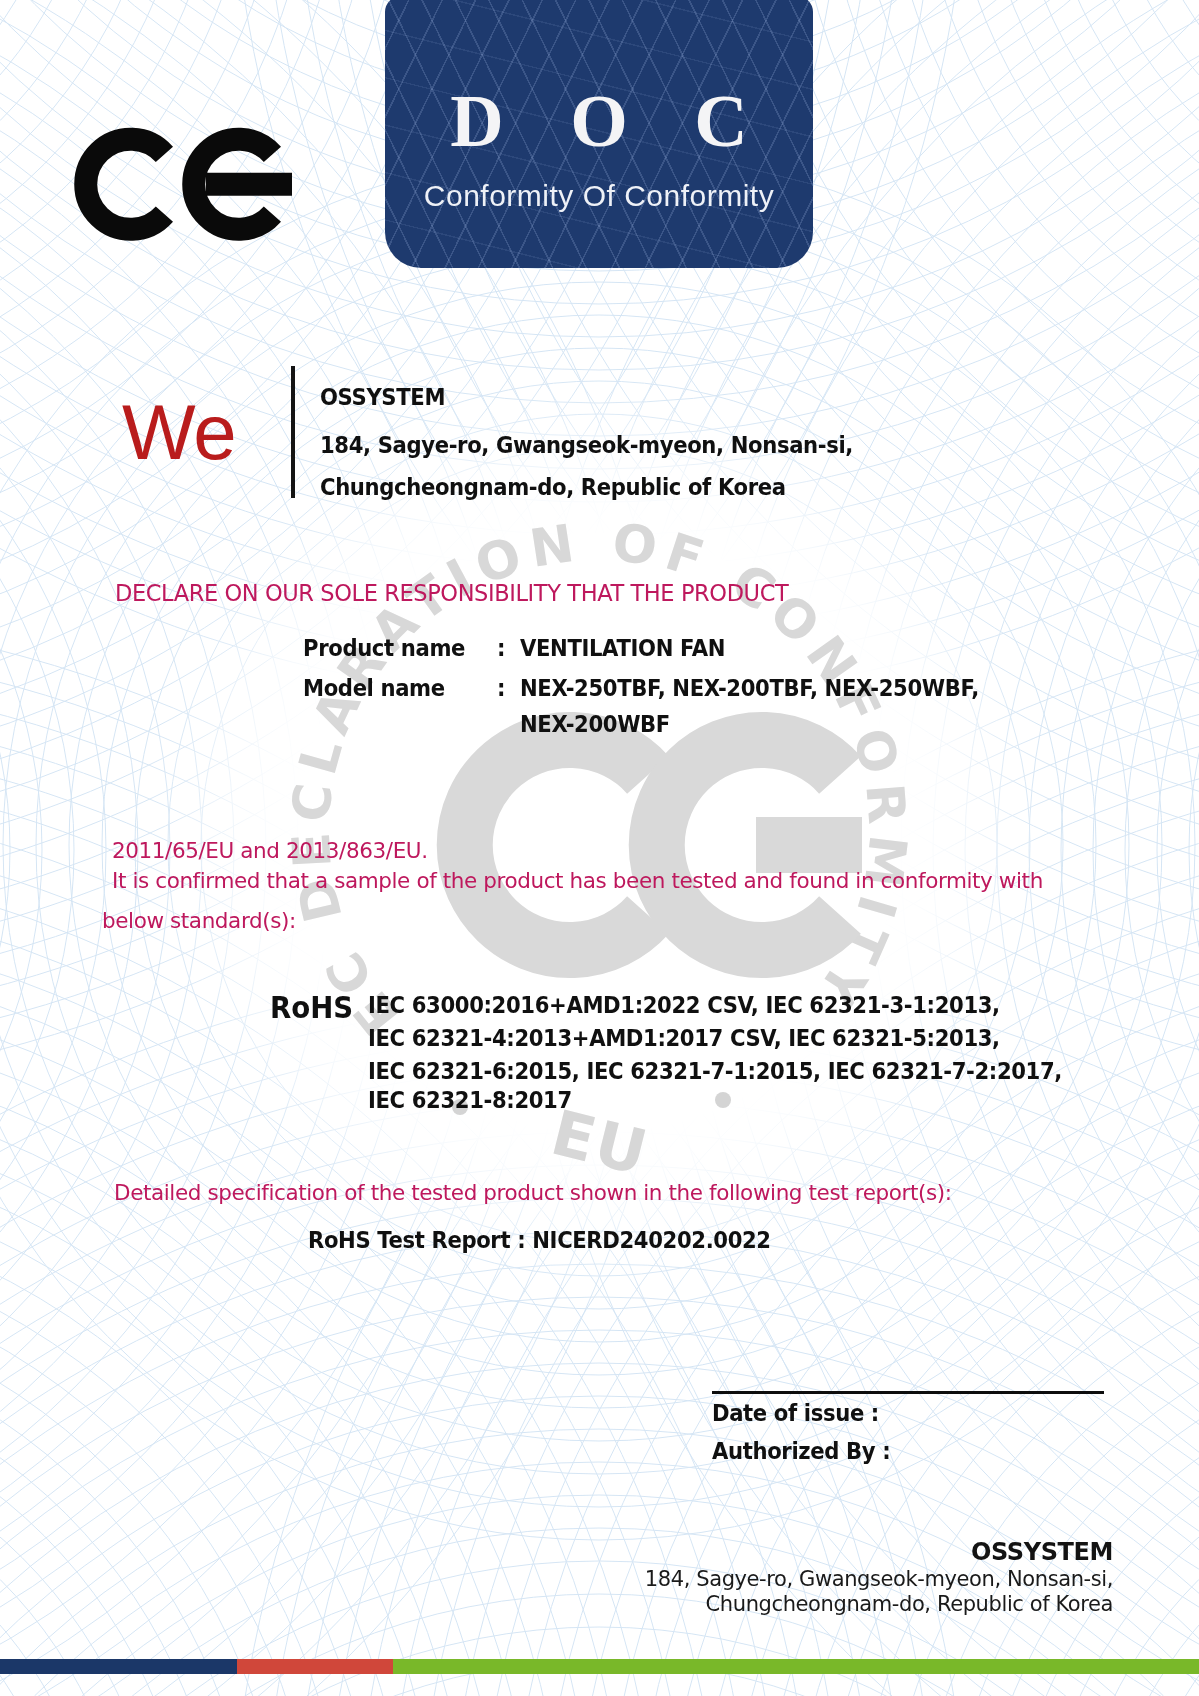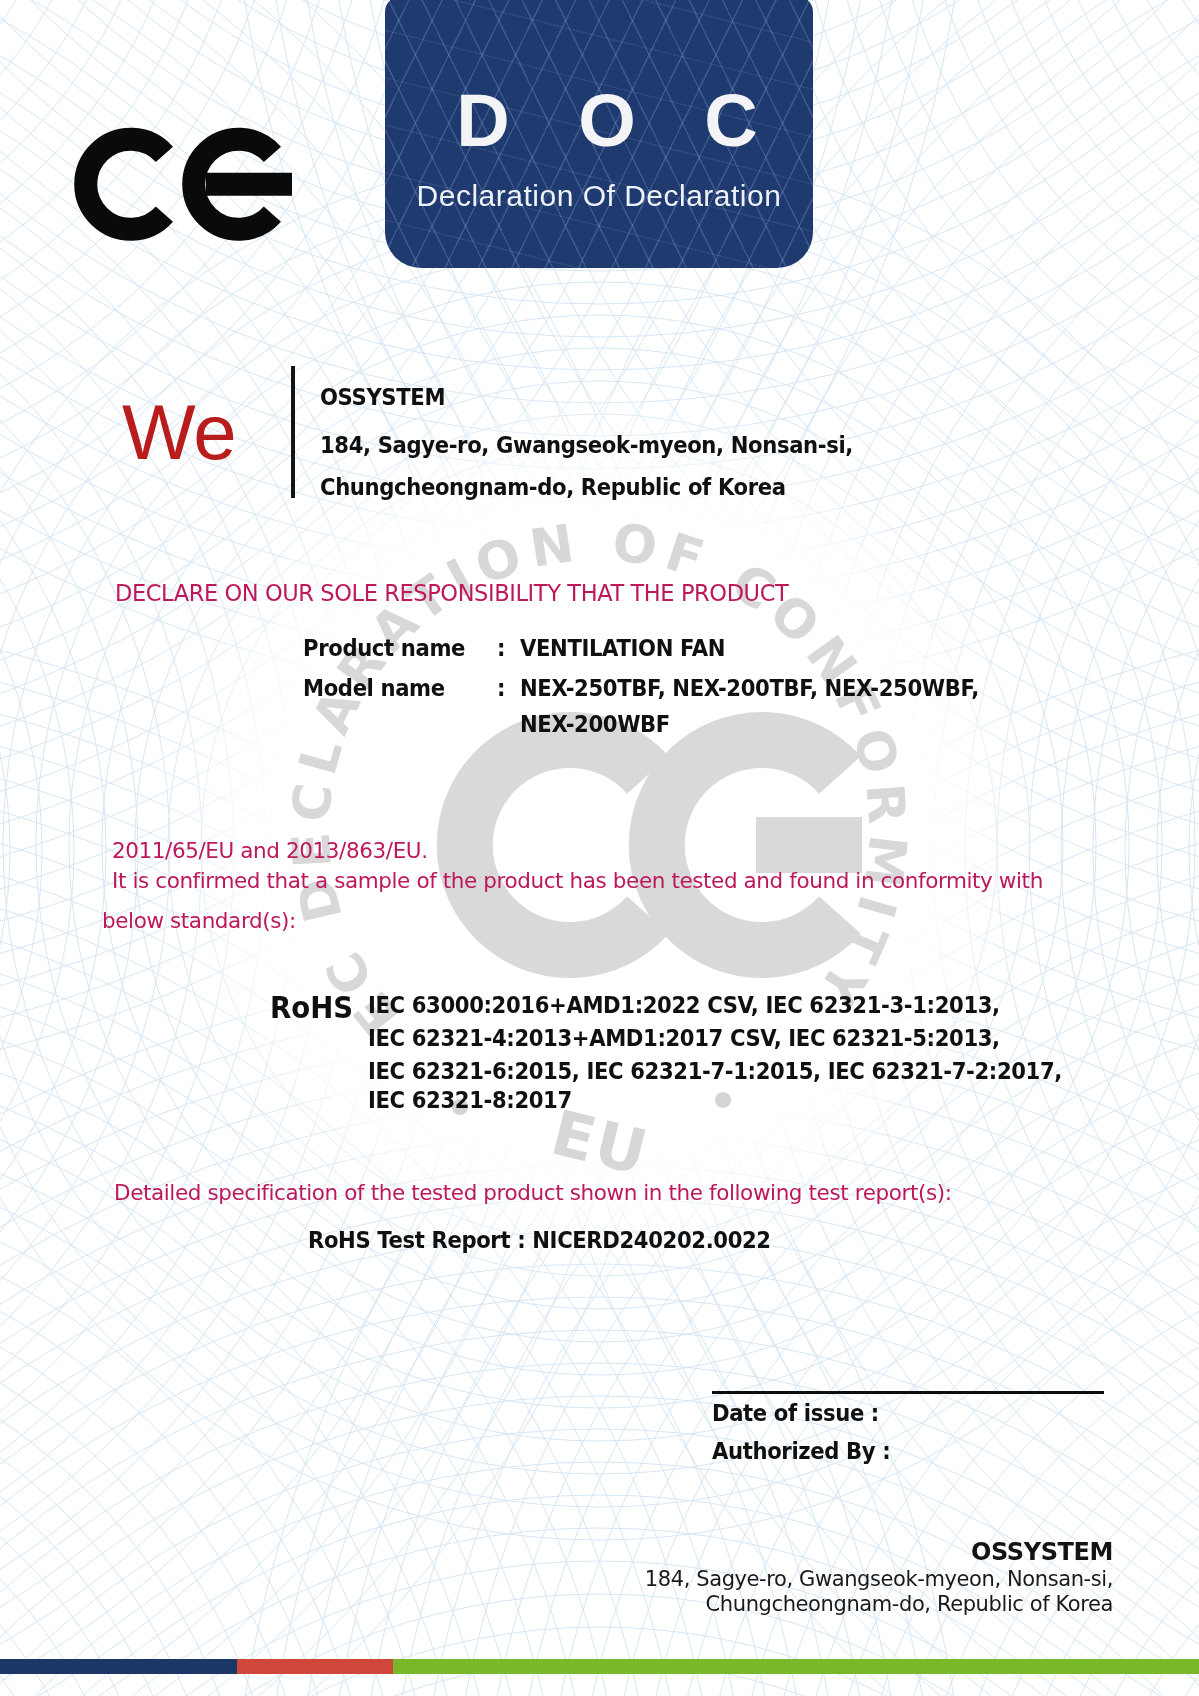--- a/index.html
+++ b/index.html
@@ -14,22 +14,22 @@
   .doc-box{
     position:absolute;left:385px;top:-4px;width:428px;height:272px;
     background:
       repeating-linear-gradient(64deg,  rgba(150,173,218,.24) 0 1.6px, transparent 1.6px 30px),
       repeating-linear-gradient(-64deg, rgba(150,173,218,.24) 0 1.6px, transparent 1.6px 30px),
       repeating-linear-gradient(14deg,  rgba(150,173,218,.12) 0 1.4px, transparent 1.4px 46px),
       #1e3a6e;
     border-radius:16px 16px 36px 36px;
   }
   .doc-title{
-    position:absolute;left:8px;top:88px;width:100%;text-align:center;
-    font-family:Liberation Sans, sans-serif;font-weight:bold;
+    position:absolute;left:0;top:88px;width:100%;text-align:center;
+    font-family:Liberation Serif, serif;font-weight:bold;
     font-size:74px;line-height:74px;color:#f4f4f6;
     letter-spacing:24px;text-indent:24px;
   }
   .doc-subtitle{
     position:absolute;left:0;top:184px;width:100%;text-align:center;
     font-family:"Liberation Sans",sans-serif;font-weight:400;
     font-size:30px;line-height:32px;color:#eef1f7;letter-spacing:.5px;
   }
   .ce-logo{position:absolute;left:66px;top:118px;}
 
@@ -314,21 +314,21 @@
   <svg class="ce-logo" width="240" height="135" viewBox="0 0 240 135">
     <g stroke="#0a0a0a" stroke-width="23" fill="none">
       <path d="M 98.4,36.4 A 45,45 0 1 0 98.4,96.1"></path>
       <path d="M 206.4,36.4 A 45,45 0 1 0 206.4,96.1"></path>
       <path d="M 140,66.2 L 226,66.2"></path>
     </g>
   </svg>
 
   <div class="doc-box">
     <div class="doc-title">D O C</div>
-    <div class="doc-subtitle">Declaration Of Declaration</div>
+    <div class="doc-subtitle">Conformity Of Conformity</div>
   </div>
 
   <div class="t we" style="left:122px;top:392px;">We</div>
   <div class="vline"></div>
   <div class="t bold" style="left:320px;top:383px;">OSSYSTEM</div>
   <div class="t bold" style="left:320px;top:431px;">184, Sagye-ro, Gwangseok-myeon, Nonsan-si,</div>
   <div class="t bold" style="left:320px;top:473px;">Chungcheongnam-do, Republic of Korea</div>
 
   <div class="t reg" style="left:115px;top:580px;font-size:22.5px;">DECLARE ON OUR SOLE RESPONSIBILITY THAT THE PRODUCT</div>
 

